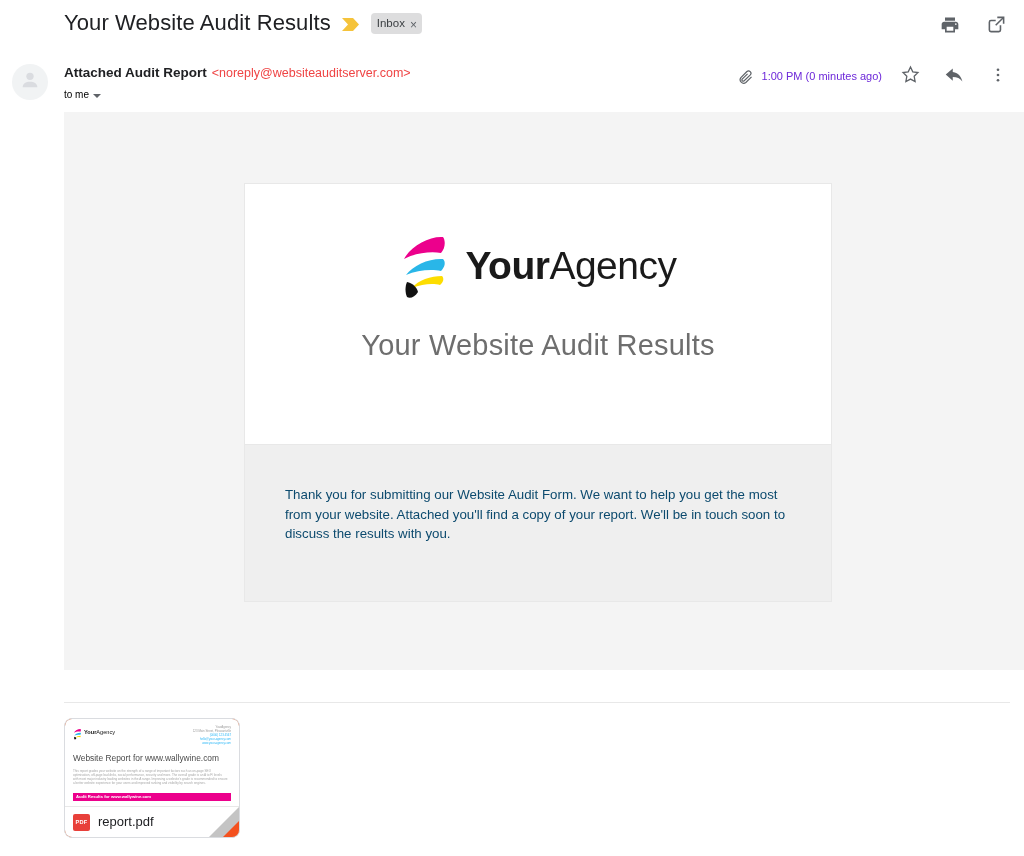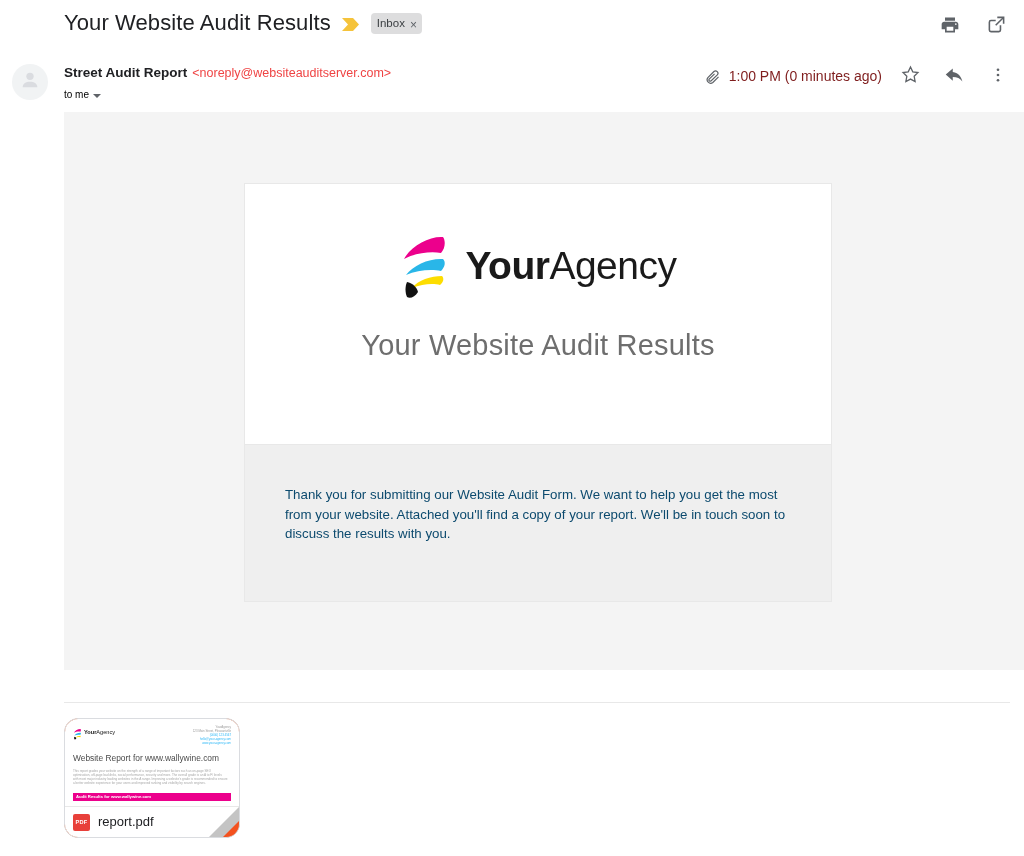--- a/index.html
+++ b/index.html
@@ -56,21 +56,21 @@
   .sender-email { font-size: 12.5px; color: #ef4444; line-height: 20px; }
   .to-line { display: flex; align-items: center; gap: 4px; margin-top: 3px; }
   .to-text { font-size: 10px; color: #000000; line-height: 18px; }
   .caret { width: 0; height: 0; border-left: 4px solid transparent; border-right: 4px solid transparent;
            border-top: 4px solid #5f6368; display:block; margin-top:1px; }
 
   .meta-right {
     position: absolute; right: 10px; top: 60px;
     display: flex; align-items: center; gap: 12px;
   }
-  .meta-time { font-size: 14px; color: #7f1d1d; white-space: nowrap; }
+  .meta-time { font-size: 11px; color: #6d28d9; white-space: nowrap; }
   .paperclip-wrap { display:flex; align-items:center; margin-right: -4px; }
 
   
   .email-body {
     position: absolute; left: 64px; top: 112px;
     width: 960px; height: 558px;
     background: #f4f4f4;
   }
   .card-outer {
     position: absolute; left: 180px; top: 71px;
@@ -106,21 +106,21 @@
   
   .divider {
     position: absolute; left: 64px; top: 702px; width: 946px; height: 1px;
     background: #e8e8e8;
   }
 
   
   .attachment {
     position: absolute; left: 64px; top: 718px;
     width: 176px; height: 120px;
-    border: 1px solid #dadce0; border-radius: 14px;
+    border: 1px solid #dadce0; border-radius: 8px;
     background: #c2410c; overflow: hidden; cursor: pointer;
   }
   .thumb {
     position: relative; height: 88px; background: #ffffff;
     border-bottom: 1px solid #e8e8e8; overflow: hidden;
     padding: 7px 8px 0 8px;
   }
   .thumb-top { display: flex; justify-content: space-between; align-items: flex-start; }
   .thumb-logo { display: flex; align-items: center; gap: 2px; }
   .thumb-logo-mark { width: 9px; height: 12px; display: block; }
@@ -205,21 +205,21 @@
     <span>
       <svg width="22" height="22" viewBox="0 0 24 24" fill="#dadce0">
         <circle cx="12" cy="8" r="4"></circle>
         <path d="M4 20c0-4 3.6-6 8-6s8 2 8 6z"></path>
       </svg>
     </span>
   </div>
 
   <div class="sender-block">
     <div class="sender-line">
-      <span class="sender-name">Street Audit Report</span>
+      <span class="sender-name">Attached Audit Report</span>
       <span class="sender-email">&lt;noreply@websiteauditserver.com&gt;</span>
     </div>
     <div class="to-line">
       <span class="to-text">to me</span>
       <span class="caret"></span>
     </div>
   </div>
 
   <div class="meta-right">
     <span class="paperclip-wrap">

